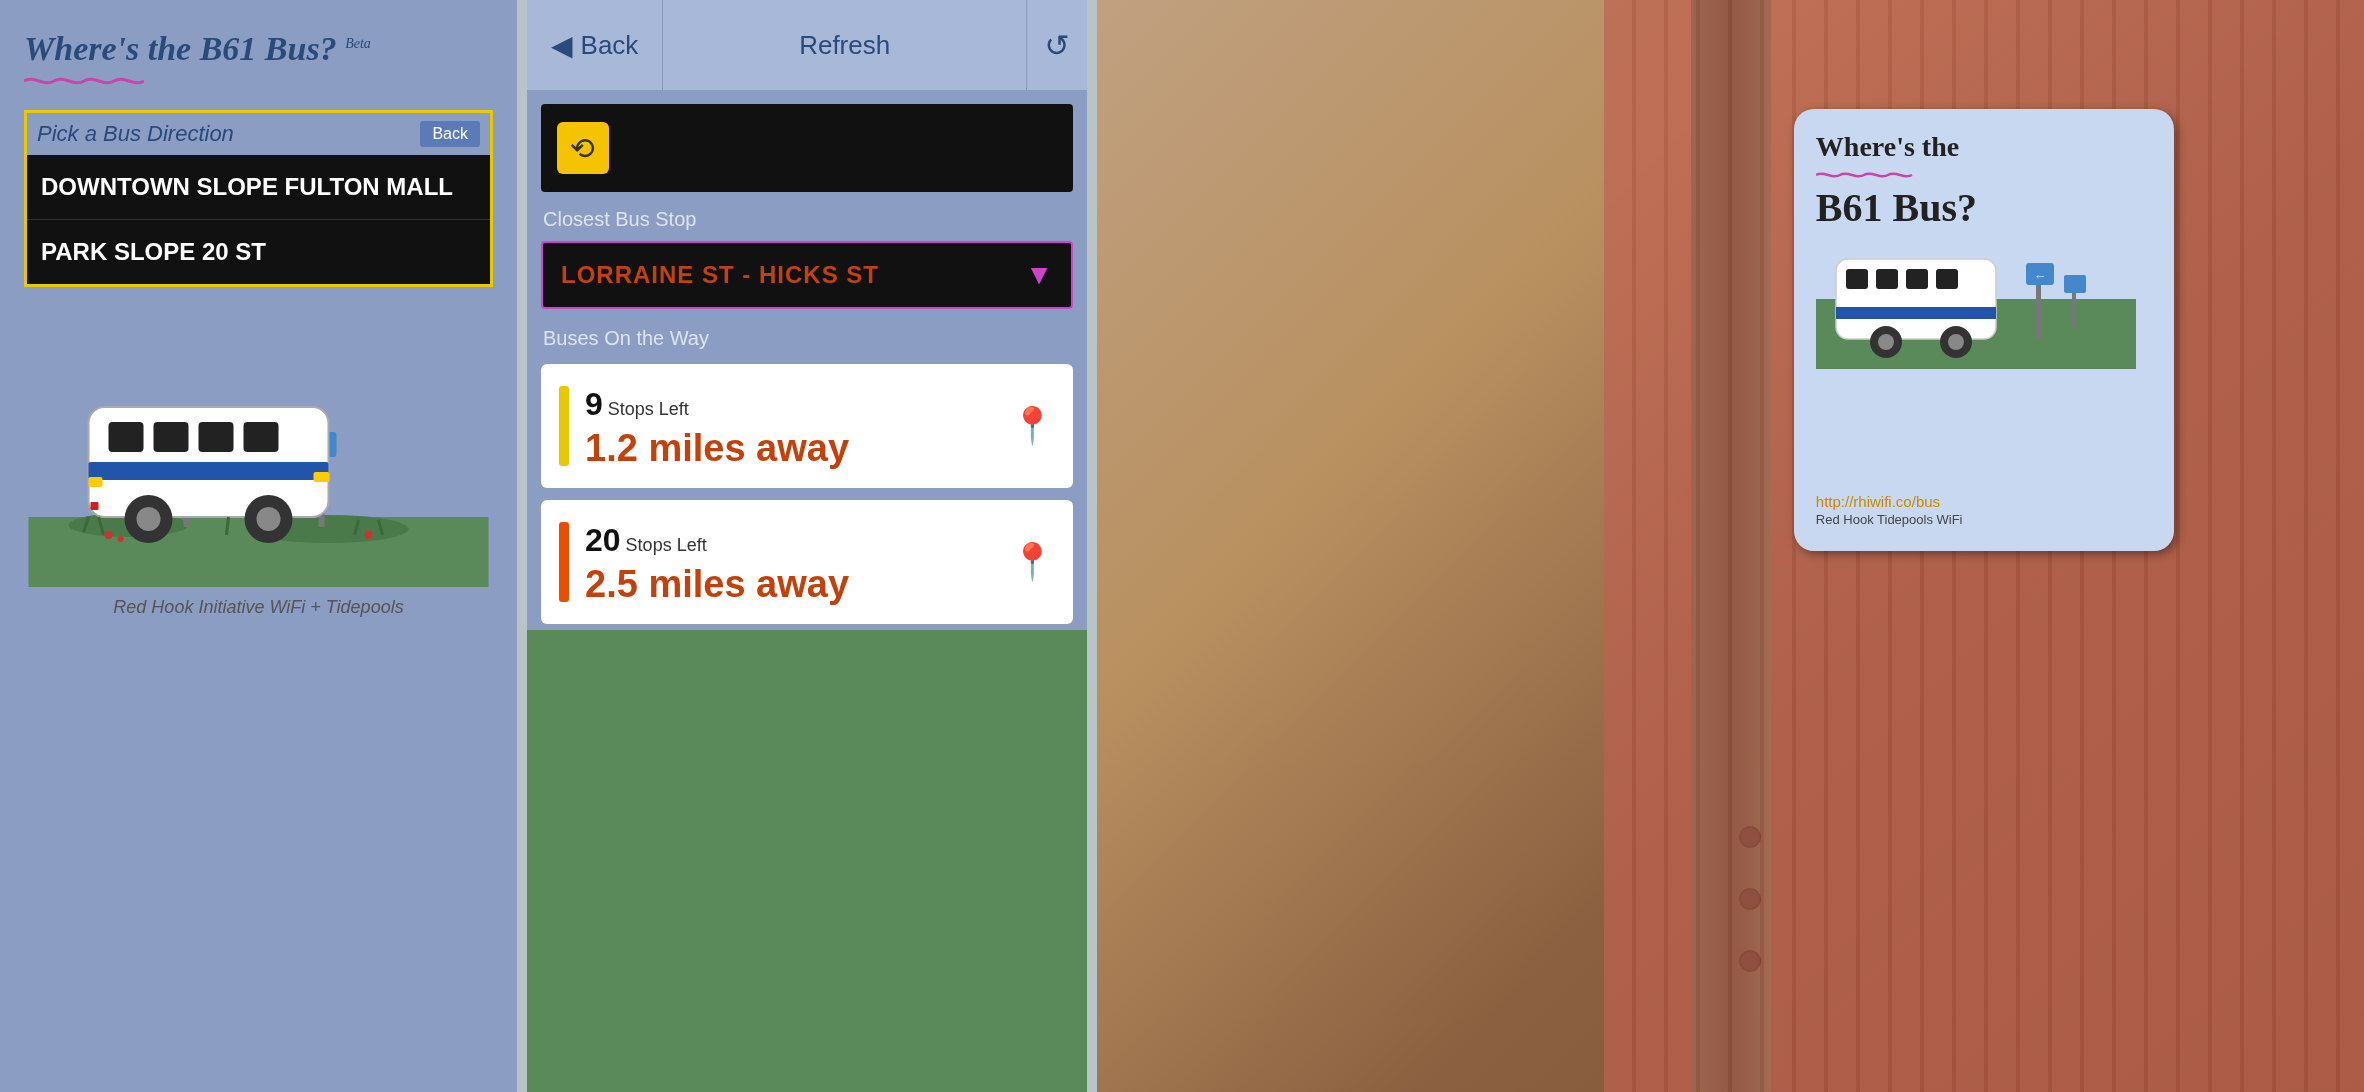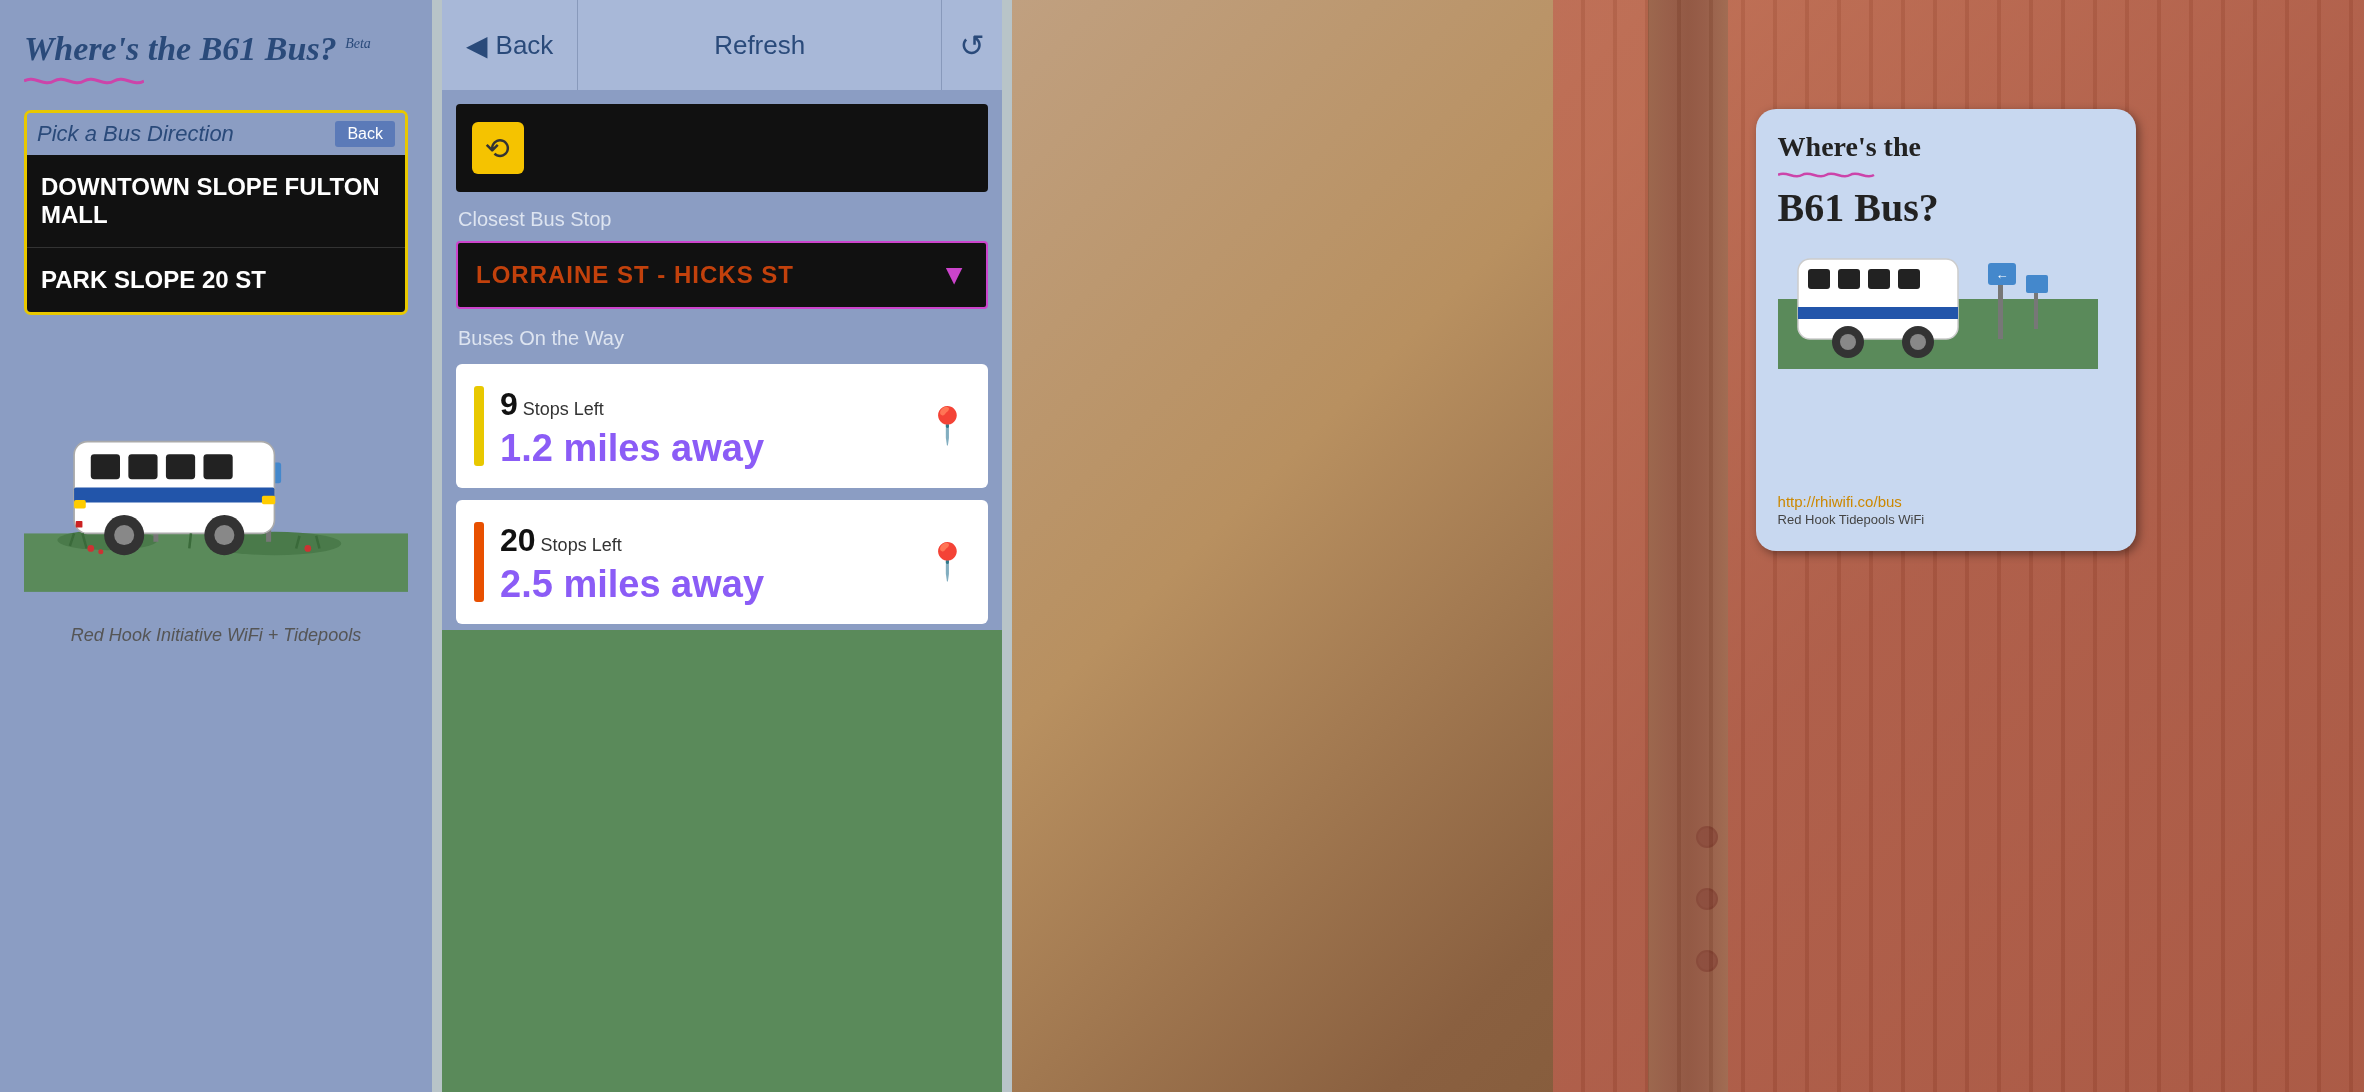--- a/index.html
+++ b/index.html
@@ -9,21 +9,21 @@
       height: 1092px;
       display: flex;
       flex-direction: row;
       align-items: stretch;
       font-family: Arial, sans-serif;
       overflow: hidden;
     }
 
     
     .panel1 {
-      width: 432px;
+      width: 517px;
       background: #8b9dc3;
       display: flex;
       flex-direction: column;
       align-items: center;
       padding: 30px 24px 20px 24px;
       position: relative;
     }
     .panel1-title {
       font-family: Georgia, serif;
       font-style: italic;
@@ -38,21 +38,21 @@
       vertical-align: super;
       font-weight: normal;
     }
     .panel1-squiggle {
       align-self: flex-start;
       margin-bottom: 20px;
     }
     .direction-box {
       width: 100%;
       border: 3px solid #e8c800;
-      border-radius: 7px;
+      border-radius: 0;
       overflow: hidden;
       margin-bottom: 20px;
     }
     .direction-header {
       background: #8b9dc3;
       display: flex;
       justify-content: space-between;
       align-items: center;
       padding: 8px 10px;
     }
@@ -253,21 +253,21 @@
       line-height: 1.4;
     }
     .bus-stops-num {
       font-size: 32px;
       font-weight: bold;
       color: #111;
     }
     .bus-distance {
       font-size: 38px;
       font-weight: bold;
-      color: #8b5cf6;
+      color: #c2410c;
     }
 
     .bus-card-pin {
       font-size: 36px;
       color: #222;
     }
 
     .panel2-green {
       flex: 1;
       background: #5a8a5a;

